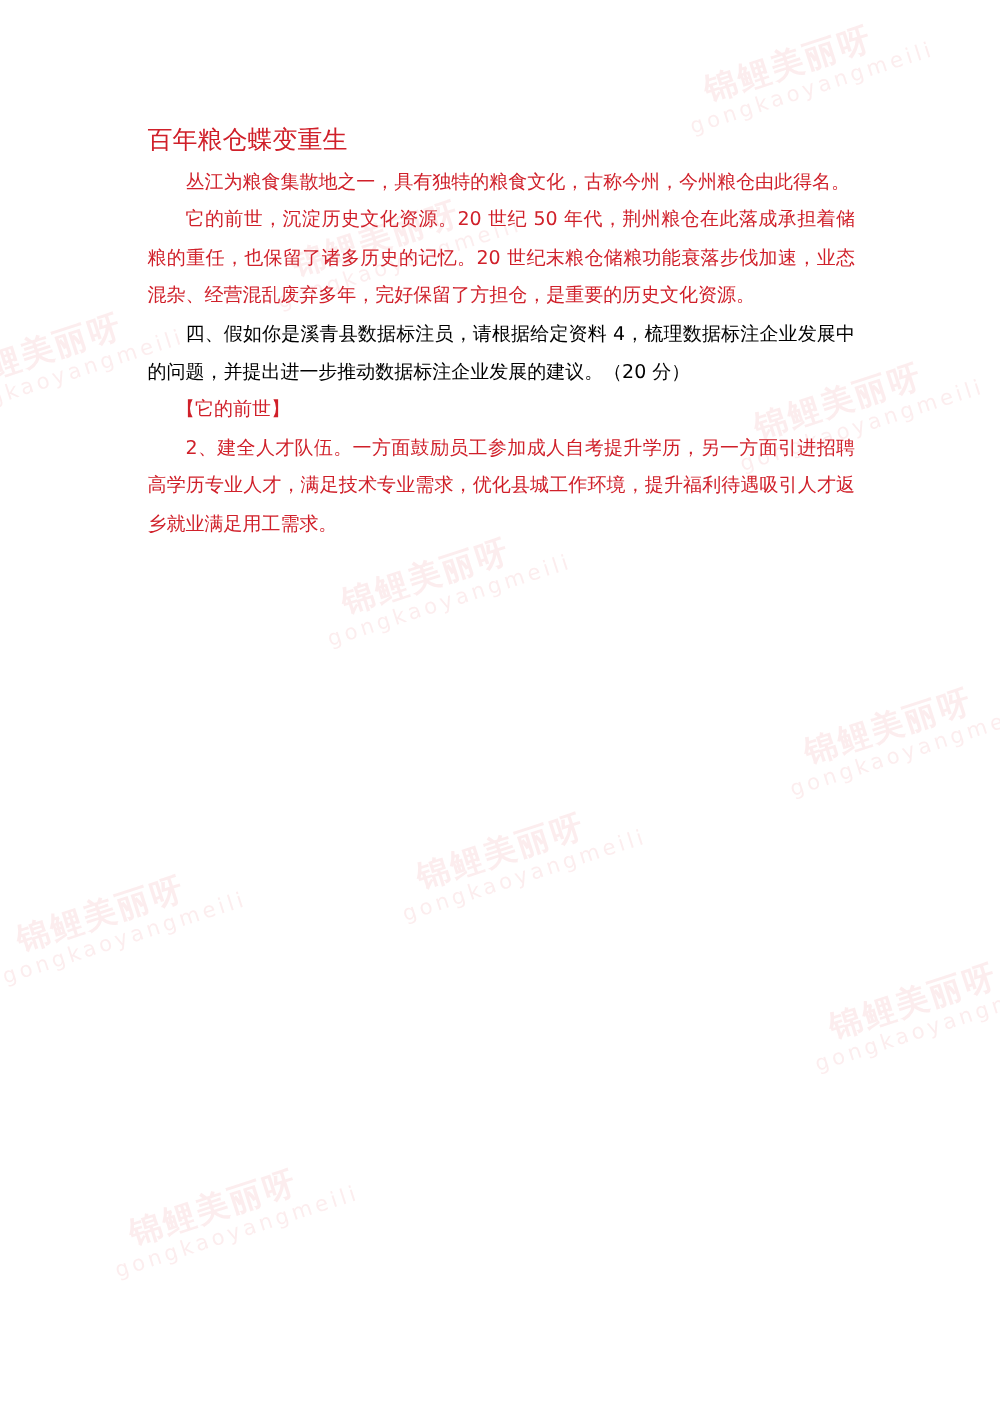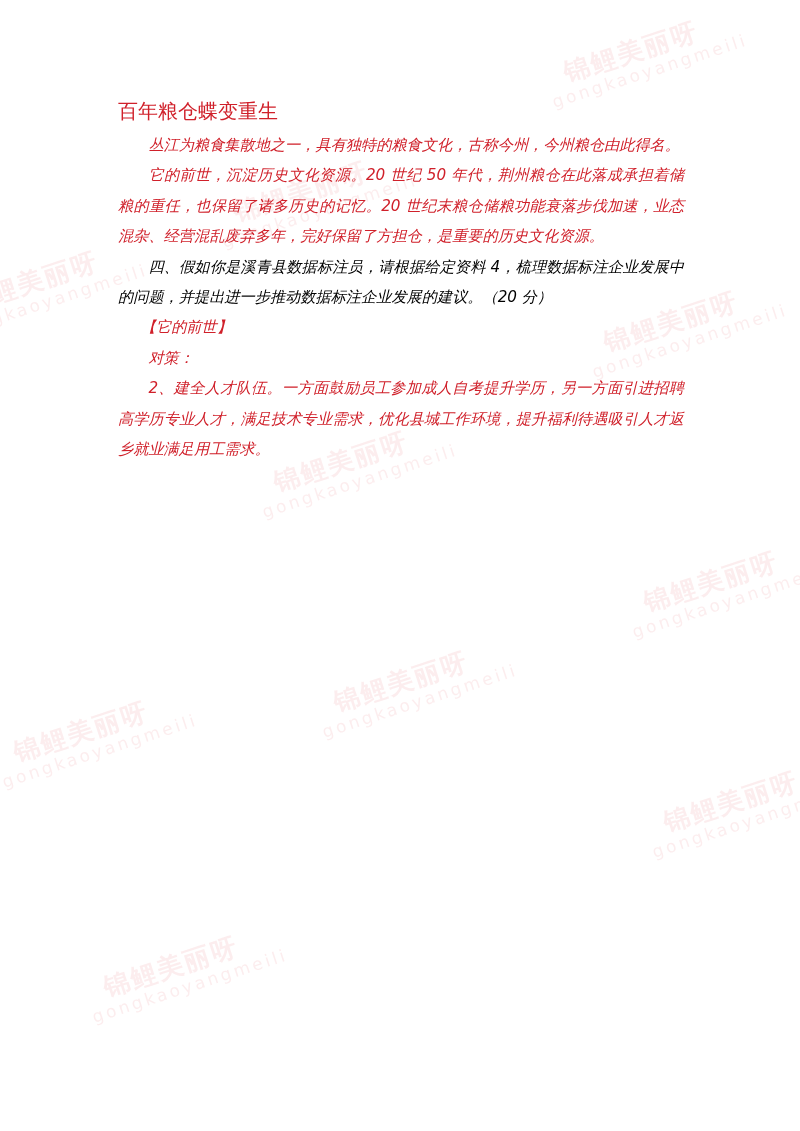--- a/index.html
+++ b/index.html
@@ -4,21 +4,21 @@
   <style>
     html, body { margin: 0; padding: 0; background: #ffffff; }
     body { width: 800px; height: 1131px; position: relative; overflow: hidden; }
     .page { position: absolute; left: 0; top: 0; width: 800px; height: 1131px; background: #ffffff; }
     .watermark-layer { position: absolute; inset: 0; pointer-events: none; z-index: 0; }
     .wm { position: absolute; transform: rotate(-18deg); transform-origin: left top; color: rgba(225, 80, 90, 0.10); font-family: "DejaVu Sans", sans-serif; white-space: nowrap; line-height: 1.1; }
     .wm .cn { font-size: 26px; font-weight: bold; letter-spacing: 2px; display: block; }
     .wm .en { font-size: 17px; letter-spacing: 3px; display: block; margin-left: -20px; }
     .content { position: absolute; left: 118px; top: 100px; width: 566px; z-index: 1; color: #d0202a; font-family: "DejaVu Sans", sans-serif; font-size: 15.2px; }
     .title { text-align: left; font-size: 20px; line-height: 22px; margin: 0 0 8px 0; }
-    .para { margin: 0; line-height: 30.4px; text-indent: 2em; text-align: justify; font-style: italic; }
+    .para { margin: 0; line-height: 30.4px; text-indent: 2em; text-align: justify; }
     .para.dark { color: #000000; }
     .para.flush { text-indent: 1.5em; }
   </style>
 </head>
 <body>
 
 <div class="page">
 
   <div class="watermark-layer">
     <div class="wm" style="left:560px; top:60px;">
@@ -65,16 +65,15 @@
 
   <div class="content">
     <div class="title">百年粮仓蝶变重生</div>
 
     <p class="para">丛江为粮食集散地之一，具有独特的粮食文化，古称今州，今州粮仓由此得名。</p>
     <p class="para">它的前世，沉淀历史文化资源。20 世纪 50 年代，荆州粮仓在此落成承担着储粮的重任，也保留了诸多历史的记忆。20 世纪末粮仓储粮功能衰落步伐加速，业态混杂、经营混乱废弃多年，完好保留了方担仓，是重要的历史文化资源。</p>
 
     <p class="para dark">四、假如你是溪青县数据标注员，请根据给定资料 4，梳理数据标注企业发展中的问题，并提出进一步推动数据标注企业发展的建议。（20 分）</p>
 
     <p class="para flush">【它的前世】</p>
-    <p class="para">对策：</p>
     <p class="para">2、建全人才队伍。一方面鼓励员工参加成人自考提升学历，另一方面引进招聘高学历专业人才，满足技术专业需求，优化县城工作环境，提升福利待遇吸引人才返乡就业满足用工需求。</p>
   </div>
 </div>
 
 </body></html>

